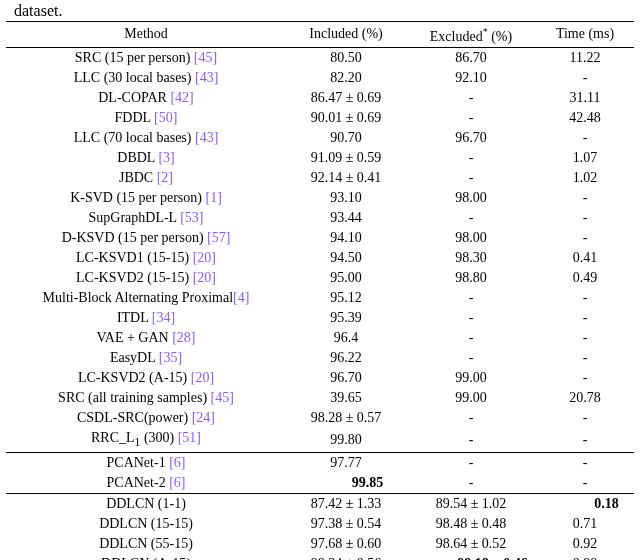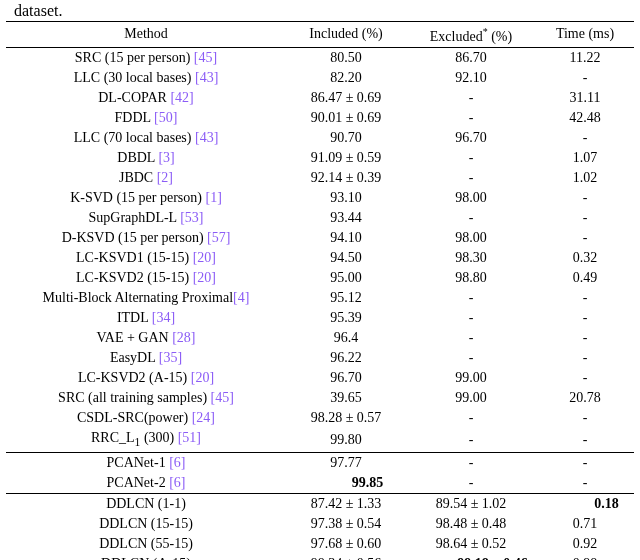--- a/index.html
+++ b/index.html
@@ -99,21 +99,21 @@
         <td>-</td>
       </tr>
       <tr>
         <td class="method">DBDL <span class="ref">[3]</span></td>
         <td>91.09 ± 0.59</td>
         <td>-</td>
         <td>1.07</td>
       </tr>
       <tr>
         <td class="method">JBDC <span class="ref">[2]</span></td>
-        <td>92.14 ± 0.39</td>
+        <td>92.14 ± 0.41</td>
         <td>-</td>
         <td>1.02</td>
       </tr>
       <tr>
         <td class="method">K-SVD (15 per person) <span class="ref">[1]</span></td>
         <td>93.10</td>
         <td>98.00</td>
         <td>-</td>
       </tr>
       <tr>
@@ -125,21 +125,21 @@
       <tr>
         <td class="method">D-KSVD (15 per person) <span class="ref">[57]</span></td>
         <td>94.10</td>
         <td>98.00</td>
         <td>-</td>
       </tr>
       <tr>
         <td class="method">LC-KSVD1 (15-15) <span class="ref">[20]</span></td>
         <td>94.50</td>
         <td>98.30</td>
-        <td>0.32</td>
+        <td>0.41</td>
       </tr>
       <tr>
         <td class="method">LC-KSVD2 (15-15) <span class="ref">[20]</span></td>
         <td>95.00</td>
         <td>98.80</td>
         <td>0.49</td>
       </tr>
       <tr>
         <td class="method">Multi-Block Alternating Proximal<span class="ref">[4]</span></td>
         <td>95.12</td>

